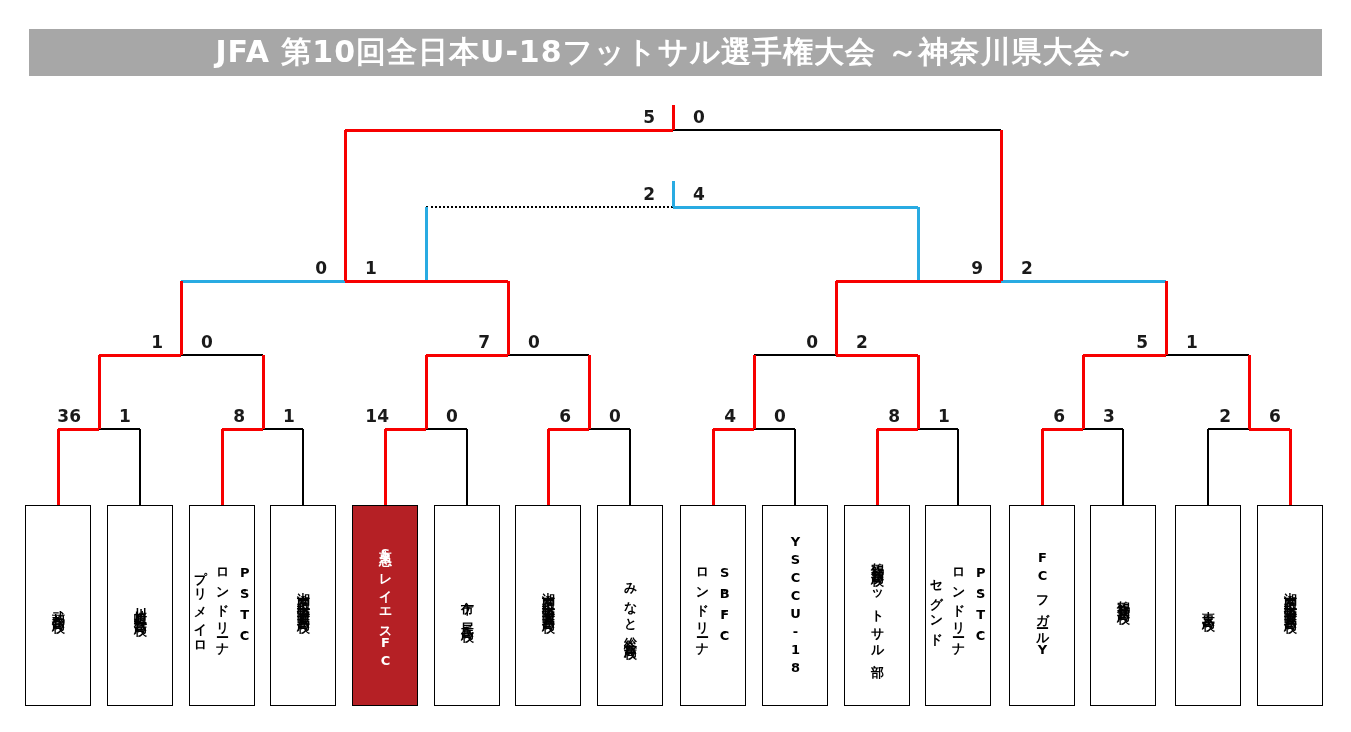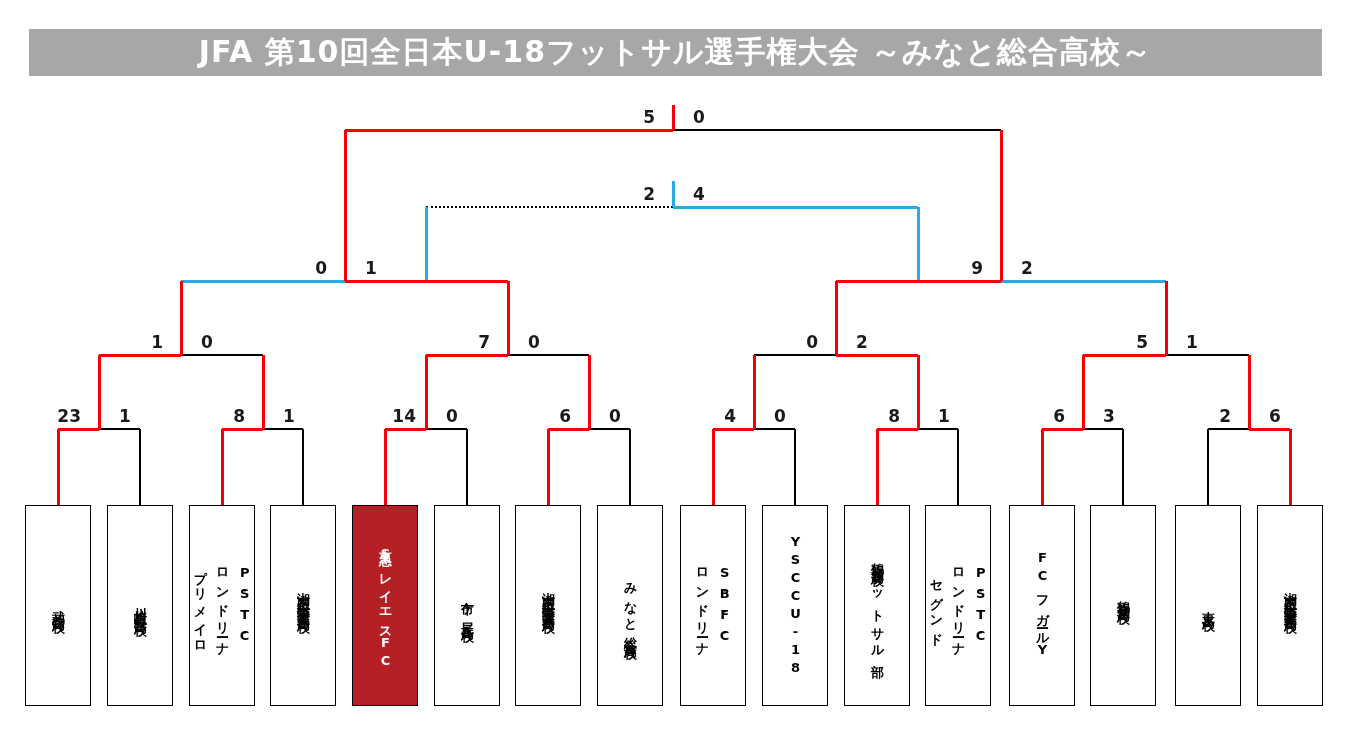--- a/index.html
+++ b/index.html
@@ -19,43 +19,43 @@
   .team-name{writing-mode:vertical-rl;text-orientation:upright;white-space:pre-line;
              font-size:13px;font-weight:bold;letter-spacing:3px;line-height:1.7;
              text-align:center;color:#000;}
   .team.champion .team-name{color:#fff;}
 </style>
 </head>
 <body>
 
 <div class="stage">
   <div class="title-bar" style="background: rgb(167, 167, 167);">
-    <span class="title-text" style="color: rgb(255, 255, 255);">JFA 第10回全日本U-18フットサル選手権大会 ～みなと総合高校～</span>
+    <span class="title-text" style="color: rgb(255, 255, 255);">JFA 第10回全日本U-18フットサル選手権大会 ～神奈川県大会～</span>
   </div>
   <div id="bracket">
       <div class="line" style="left: 56.5px; top: 429px; width: 3px; height: 76px; background: rgb(247, 0, 0); z-index: 3;"></div>
       <div class="line" style="left: 139.25px; top: 429px; width: 1.5px; height: 76px; background: rgb(0, 0, 0); z-index: 1;"></div>
       <div class="line" style="left: 58px; width: 41px; z-index: 3; top: 427.5px; height: 3px; background: rgb(247, 0, 0);"></div>
       <div class="line" style="left: 99px; width: 41px; z-index: 1; top: 428.25px; height: 1.5px; background: rgb(0, 0, 0);"></div>
       <div class="line" style="left: 97.5px; top: 355px; width: 3px; height: 74px; background: rgb(247, 0, 0); z-index: 3;"></div>
-      <div class="score left" style="color: rgb(26, 26, 26); top: 406px; width: 48px; left: 33px;">23</div>
+      <div class="score left" style="color: rgb(26, 26, 26); top: 406px; width: 48px; left: 33px;">36</div>
       <div class="score right" style="color: rgb(26, 26, 26); top: 406px; width: 48px; left: 119px;">1</div>
       <div class="line" style="left: 220.5px; top: 429px; width: 3px; height: 76px; background: rgb(247, 0, 0); z-index: 3;"></div>
       <div class="line" style="left: 302.25px; top: 429px; width: 1.5px; height: 76px; background: rgb(0, 0, 0); z-index: 1;"></div>
       <div class="line" style="left: 222px; width: 41px; z-index: 3; top: 427.5px; height: 3px; background: rgb(247, 0, 0);"></div>
       <div class="line" style="left: 263px; width: 40px; z-index: 1; top: 428.25px; height: 1.5px; background: rgb(0, 0, 0);"></div>
       <div class="line" style="left: 261.5px; top: 355px; width: 3px; height: 74px; background: rgb(247, 0, 0); z-index: 3;"></div>
       <div class="score left" style="color: rgb(26, 26, 26); top: 406px; width: 48px; left: 197px;">8</div>
       <div class="score right" style="color: rgb(26, 26, 26); top: 406px; width: 48px; left: 283px;">1</div>
       <div class="line" style="left: 383.5px; top: 429px; width: 3px; height: 76px; background: rgb(247, 0, 0); z-index: 3;"></div>
       <div class="line" style="left: 466.25px; top: 429px; width: 1.5px; height: 76px; background: rgb(0, 0, 0); z-index: 1;"></div>
       <div class="line" style="left: 385px; width: 41px; z-index: 3; top: 427.5px; height: 3px; background: rgb(247, 0, 0);"></div>
       <div class="line" style="left: 426px; width: 41px; z-index: 1; top: 428.25px; height: 1.5px; background: rgb(0, 0, 0);"></div>
       <div class="line" style="left: 424.5px; top: 355px; width: 3px; height: 74px; background: rgb(247, 0, 0); z-index: 3;"></div>
-      <div class="score left" style="color: rgb(26, 26, 26); top: 406px; width: 48px; left: 368px;">14</div>
+      <div class="score left" style="color: rgb(26, 26, 26); top: 406px; width: 48px; left: 341px;">14</div>
       <div class="score right" style="color: rgb(26, 26, 26); top: 406px; width: 48px; left: 446px;">0</div>
       <div class="line" style="left: 546.5px; top: 429px; width: 3px; height: 76px; background: rgb(247, 0, 0); z-index: 3;"></div>
       <div class="line" style="left: 629.25px; top: 429px; width: 1.5px; height: 76px; background: rgb(0, 0, 0); z-index: 1;"></div>
       <div class="line" style="left: 548px; width: 41px; z-index: 3; top: 427.5px; height: 3px; background: rgb(247, 0, 0);"></div>
       <div class="line" style="left: 589px; width: 41px; z-index: 1; top: 428.25px; height: 1.5px; background: rgb(0, 0, 0);"></div>
       <div class="line" style="left: 587.5px; top: 355px; width: 3px; height: 74px; background: rgb(247, 0, 0); z-index: 3;"></div>
       <div class="score left" style="color: rgb(26, 26, 26); top: 406px; width: 48px; left: 523px;">6</div>
       <div class="score right" style="color: rgb(26, 26, 26); top: 406px; width: 48px; left: 609px;">0</div>
       <div class="line" style="left: 711.5px; top: 429px; width: 3px; height: 76px; background: rgb(247, 0, 0); z-index: 3;"></div>
       <div class="line" style="left: 794.25px; top: 429px; width: 1.5px; height: 76px; background: rgb(0, 0, 0); z-index: 1;"></div>

